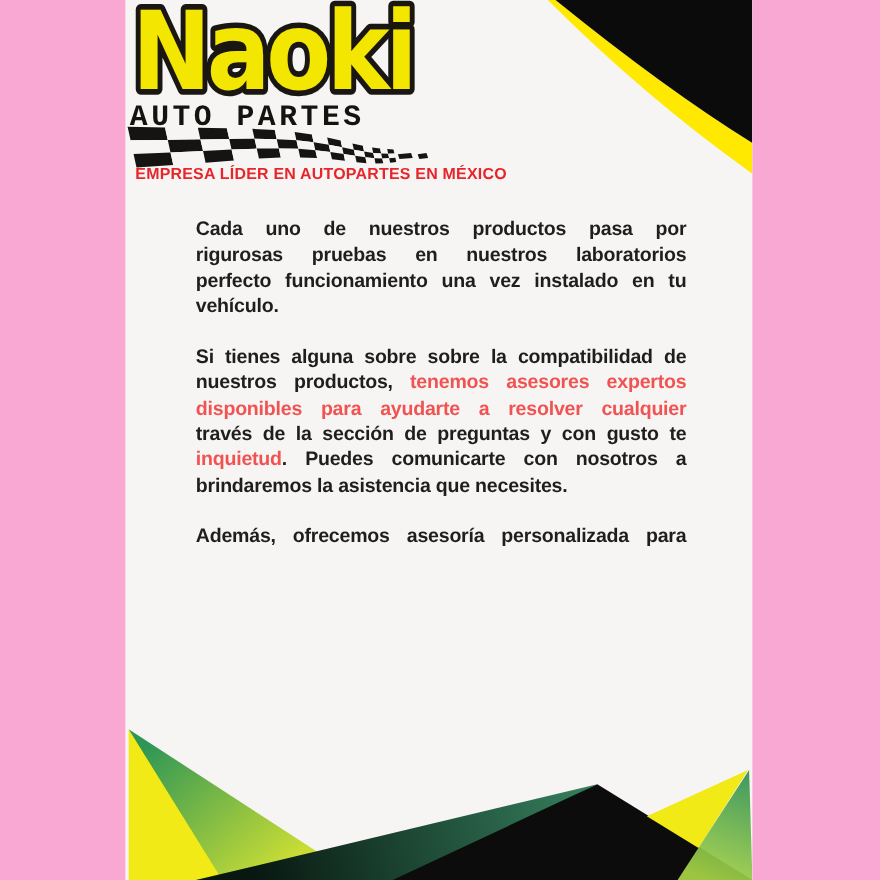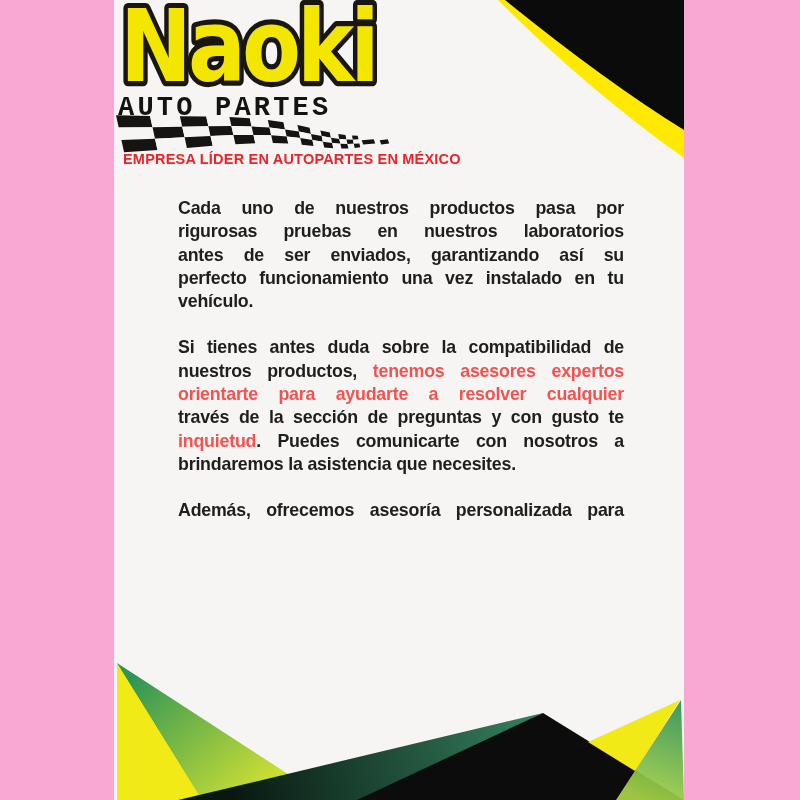--- a/index.html
+++ b/index.html
@@ -108,28 +108,27 @@
         <polygon points="265.6907413949681,30.163027645733447 273.6907413949681,29.163027645733447 275.1907413949681,33.610088653822814 267.1907413949681,34.610088653822814" fill="#161412"></polygon>
       </svg>
 
     <div class="tagline">EMPRESA LÍDER  EN AUTOPARTES EN MÉXICO</div>
 
     <div class="content">
       <div id="paragraphs">
           <div class="para">
             <div class="line"><span>Cada uno de nuestros productos pasa por</span></div>
             <div class="line"><span>rigurosas pruebas en nuestros laboratorios</span></div>
-            <div class="line"><span>antes de ser enviados, garantizando así su</span></div>
             <div class="line"><span>perfecto funcionamiento una vez instalado en tu</span></div>
             <div class="line last"><span>vehículo.</span></div>
           </div>
           <div class="para">
-            <div class="line"><span>Si tienes antes duda sobre la compatibilidad de</span></div>
+            <div class="line"><span>Si tienes alguna sobre sobre la compatibilidad de</span></div>
             <div class="line"><span>nuestros productos, </span><span class="red">tenemos asesores expertos</span></div>
-            <div class="line"><span class="red">orientarte para ayudarte a resolver cualquier</span></div>
+            <div class="line"><span class="red">disponibles para ayudarte a resolver cualquier</span></div>
             <div class="line"><span>través de la sección de preguntas y con gusto te</span></div>
             <div class="line"><span class="red">inquietud</span><span>. Puedes comunicarte con nosotros a</span></div>
             <div class="line last"><span>brindaremos la asistencia que necesites.</span></div>
           </div>
           <div class="para">
             <div class="line"><span>Además, ofrecemos asesoría personalizada para</span></div>
           </div>
         </div>
     </div>
 

